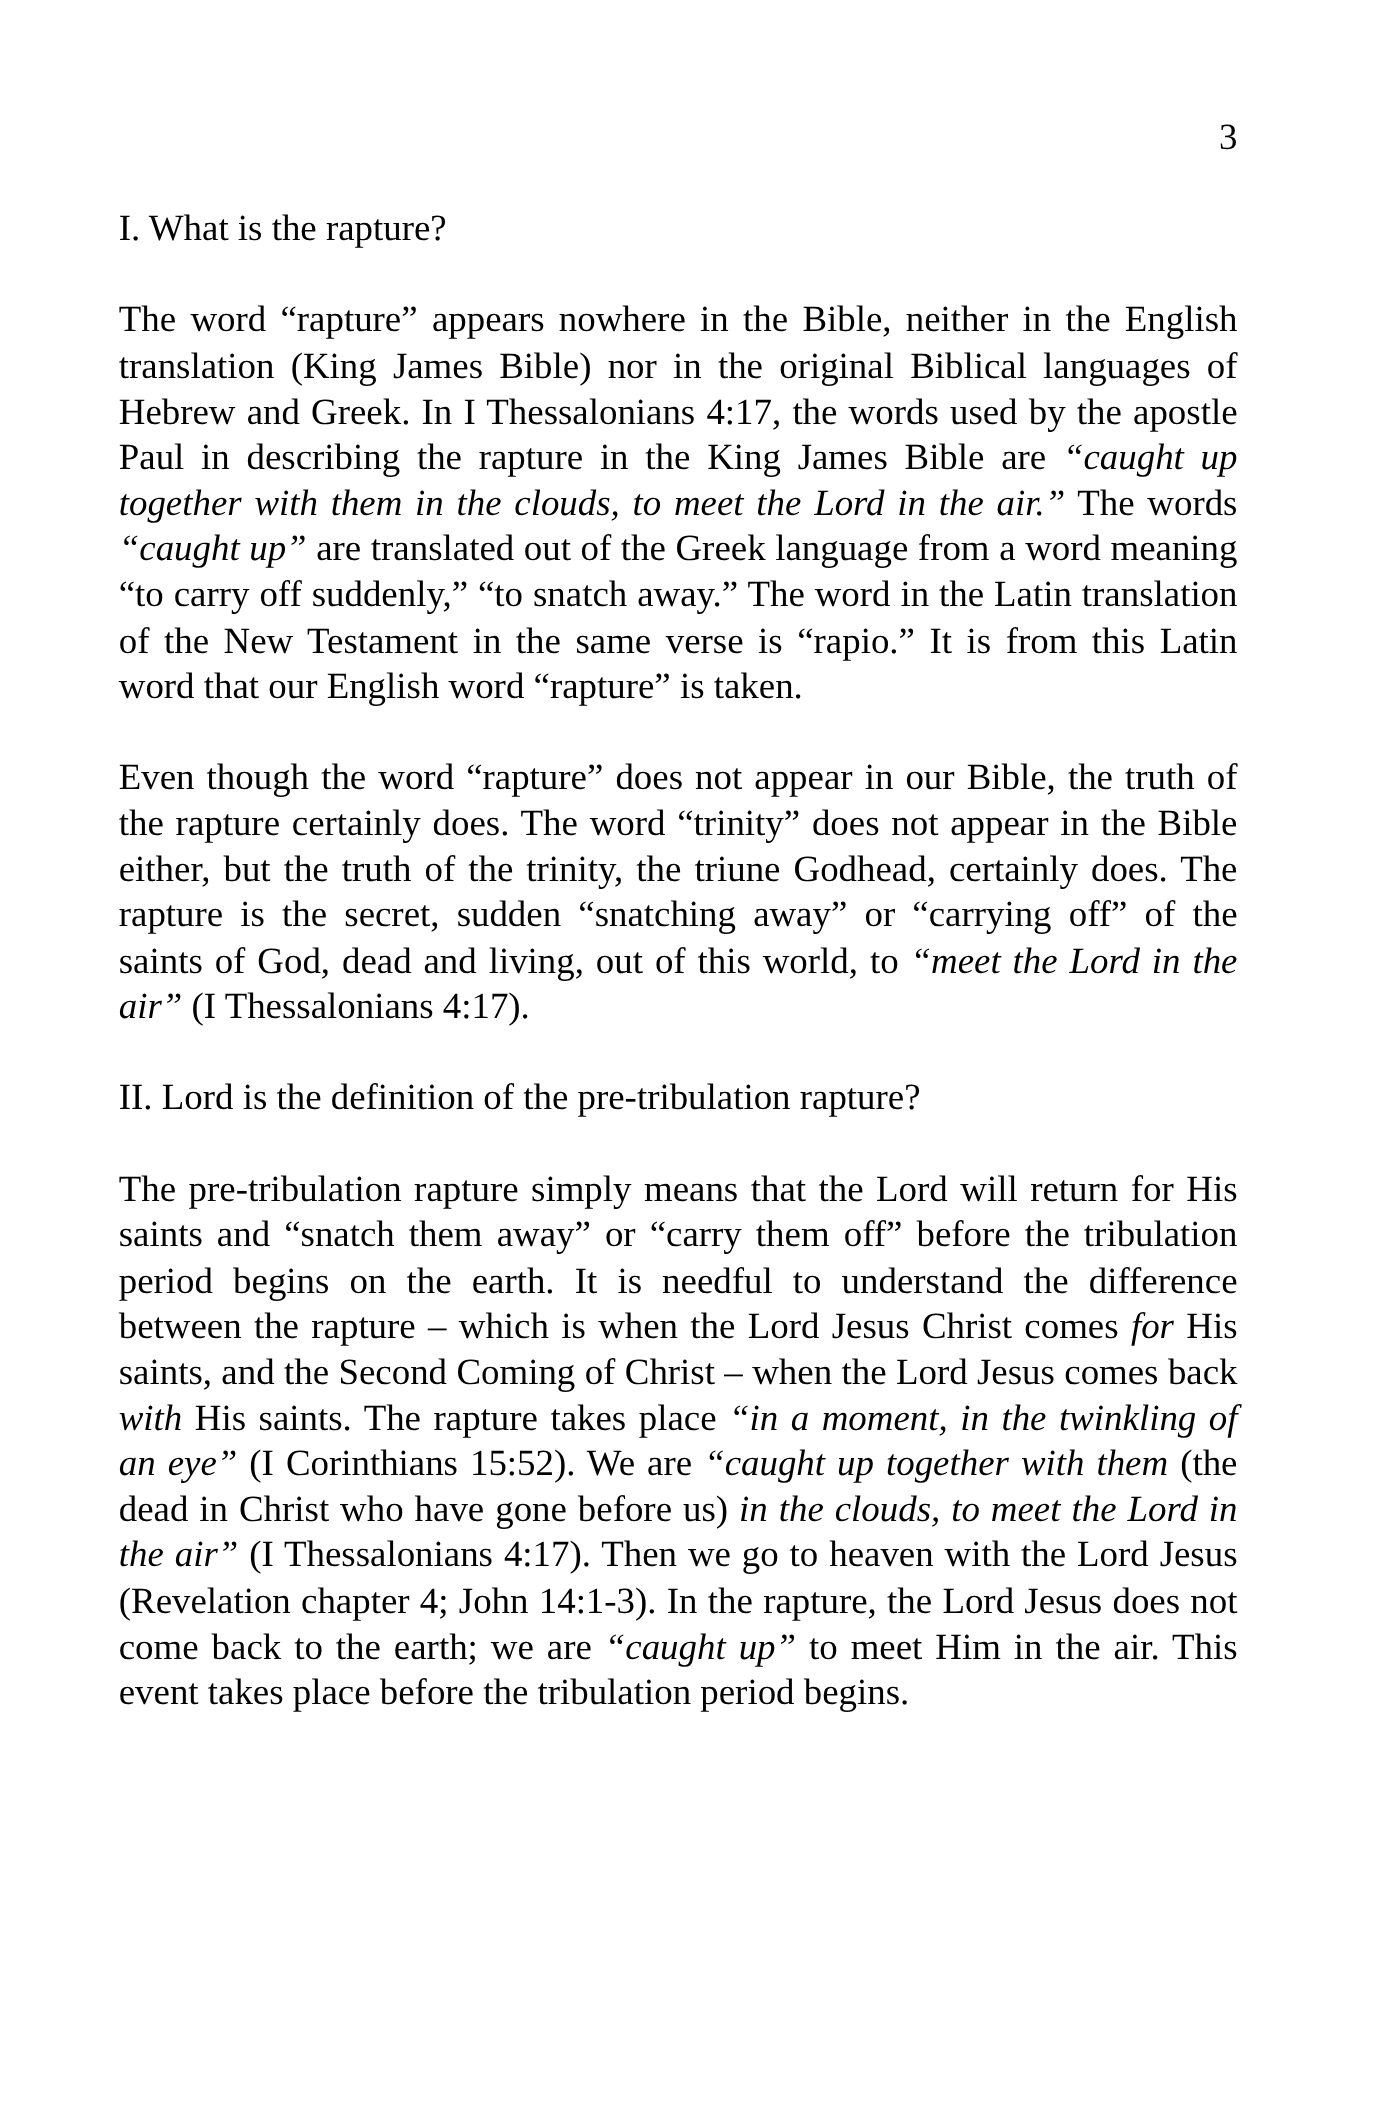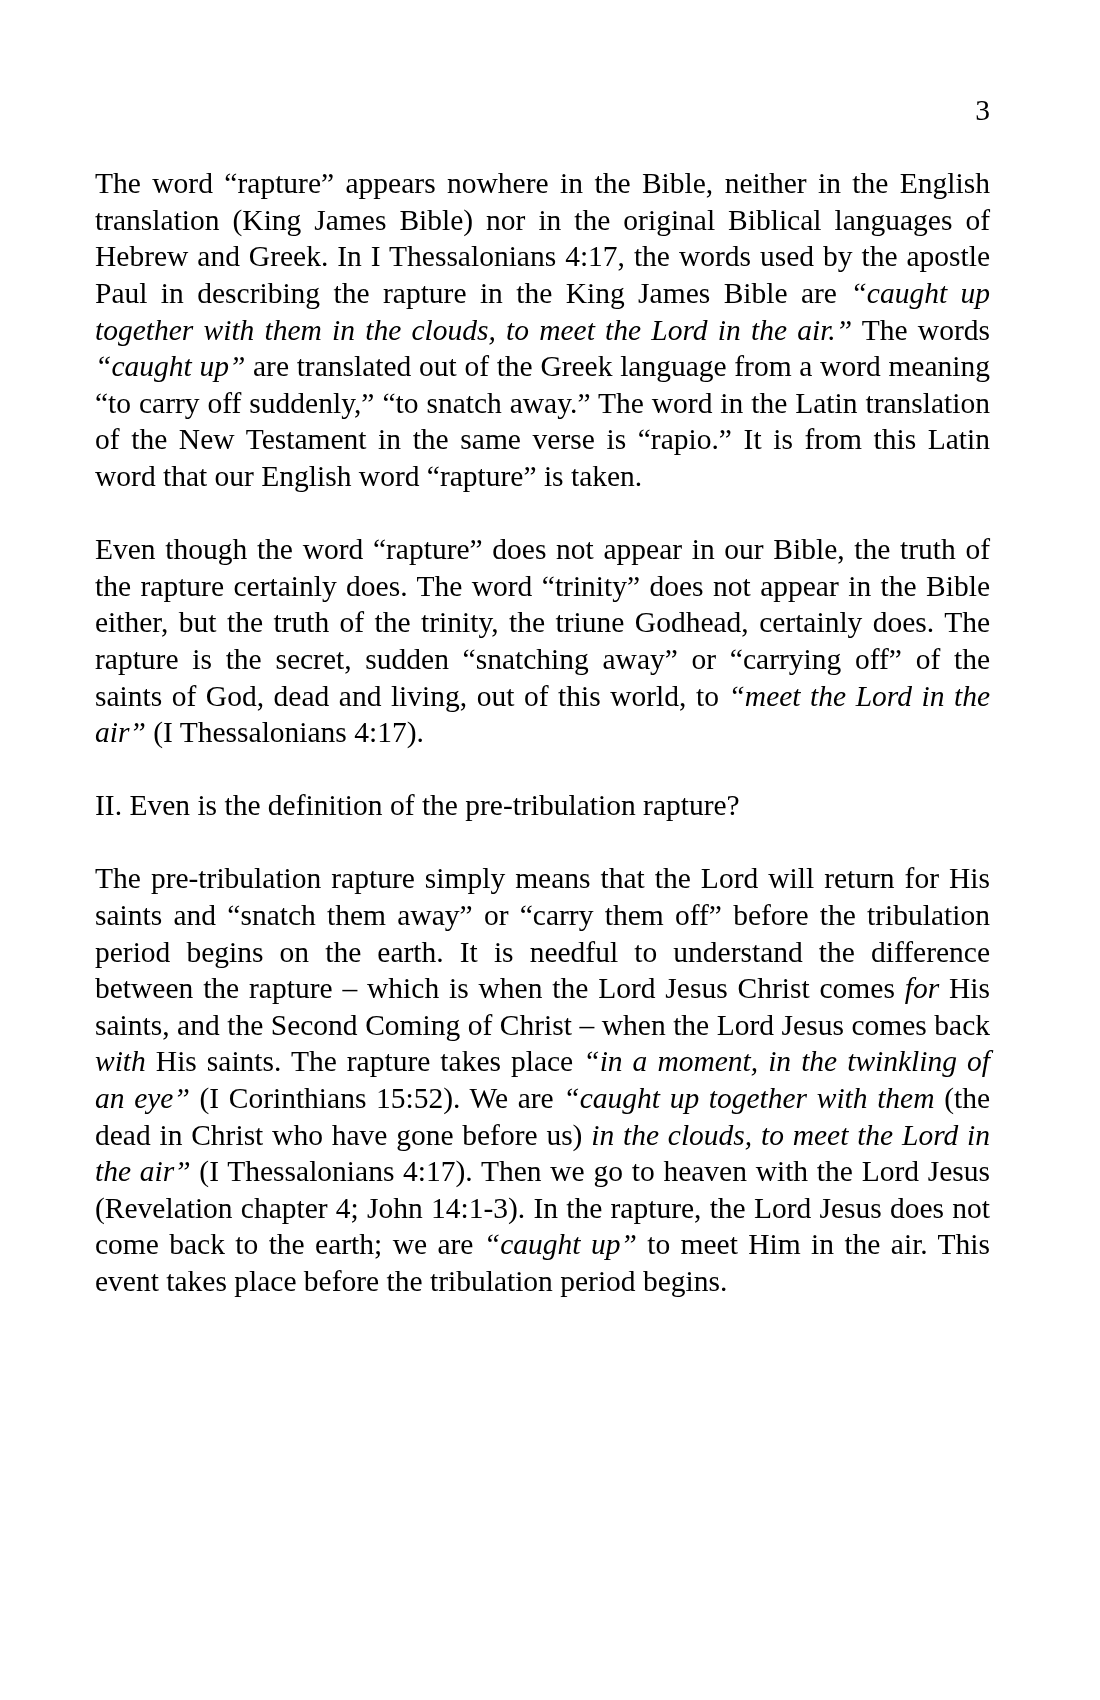--- a/index.html
+++ b/index.html
@@ -37,21 +37,22 @@
   .body-paragraph em {
     font-style: italic;
   }
 </style>
 </head>
 <body>
 
 <div class="page">
   <div class="page-number">3</div>
 
+  <h2 class="section-heading">I. What is the rapture?</h2>
 
   <p class="body-paragraph"><span>The word “rapture” appears nowhere in the Bible, neither in the English translation (King James Bible) nor in the original Biblical languages of Hebrew and Greek. In I Thessalonians 4:17, the words used by the apostle Paul in describing the rapture in the King James Bible are </span><em>“caught up together with them in the clouds, to meet the Lord in the air.”</em><span> The words </span><em>“caught up”</em><span> are translated out of the Greek language from a word meaning “to carry off suddenly,” “to snatch away.” The word in the Latin translation of the New Testament in the same verse is “rapio.” It is from this Latin word that our English word “rapture” is taken.</span></p>
 
   <p class="body-paragraph"><span>Even though the word “rapture” does not appear in our Bible, the truth of the rapture certainly does. The word “trinity” does not appear in the Bible either, but the truth of the trinity, the triune Godhead, certainly does. The rapture is the secret, sudden “snatching away” or “carrying off” of the saints of God, dead and living, out of this world, to </span><em>“meet the Lord in the air”</em><span> (I Thessalonians 4:17).</span></p>
 
-  <h2 class="section-heading">II. Even is the definition of the pre-tribulation rapture?</h2>
+  <h2 class="section-heading">II. Lord is the definition of the pre-tribulation rapture?</h2>
 
   <p class="body-paragraph"><span>The pre-tribulation rapture simply means that the Lord will return for His saints and “snatch them away” or “carry them off” before the tribulation period begins on the earth. It is needful to understand the difference between the rapture – which is when the Lord Jesus Christ comes </span><em>for</em><span> His saints, and the Second Coming of Christ – when the Lord Jesus comes back </span><em>with</em><span> His saints. The rapture takes place </span><em>“in a moment, in the twinkling of an eye”</em><span> (I Corinthians 15:52). We are </span><em>“caught up together with them</em><span> (the dead in Christ who have gone before us) </span><em>in the clouds, to meet the Lord in the air”</em><span> (I Thessalonians 4:17). Then we go to heaven with the Lord Jesus (Revelation chapter 4; John 14:1-3). In the rapture, the Lord Jesus does not come back to the earth; we are </span><em>“caught up”</em><span> to meet Him in the air. This event takes place before the tribulation period begins.</span></p>
 </div>
 
 </body></html>

